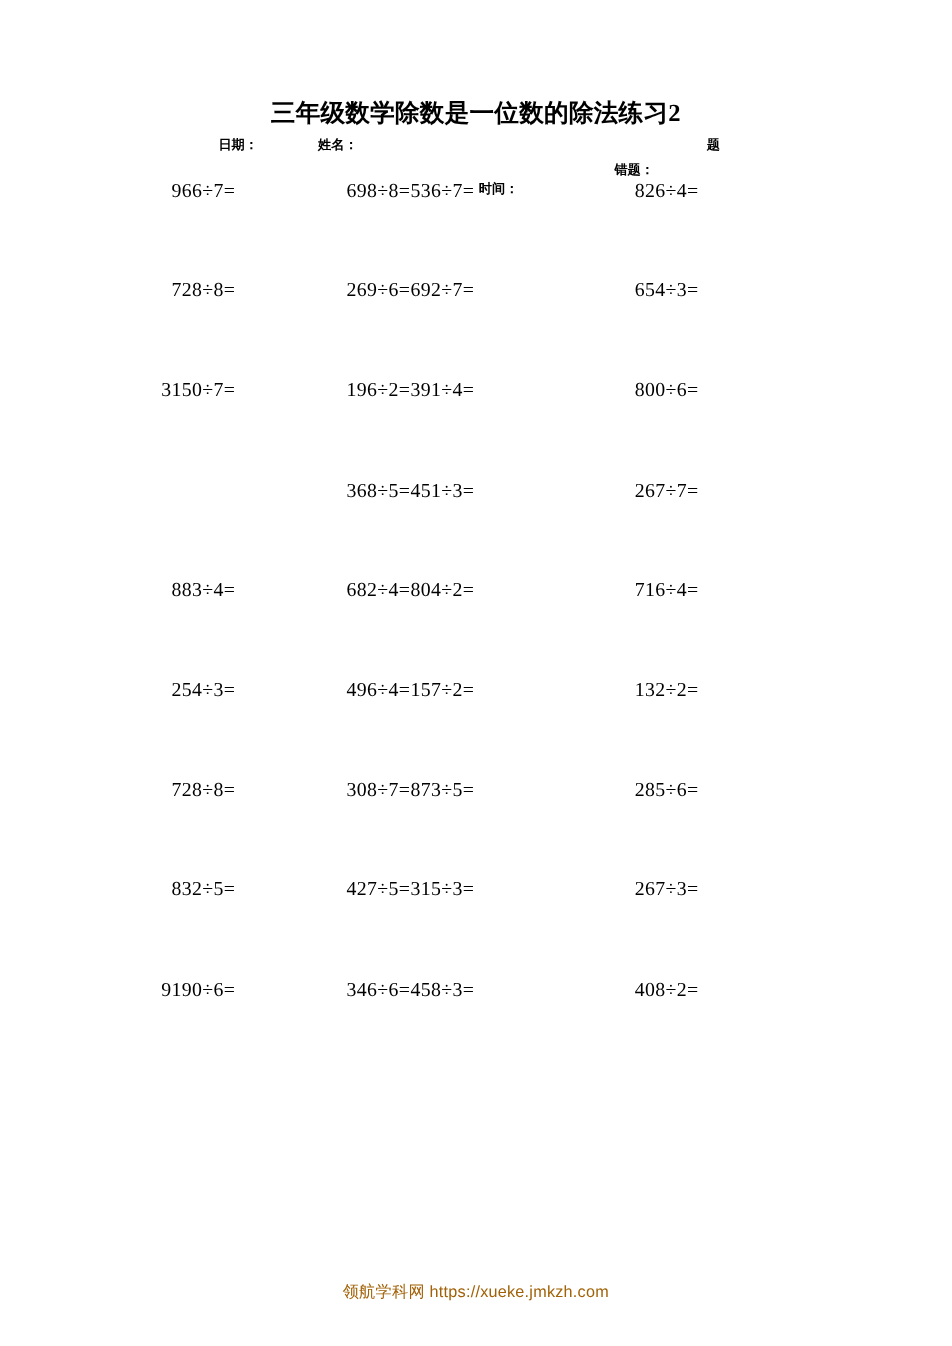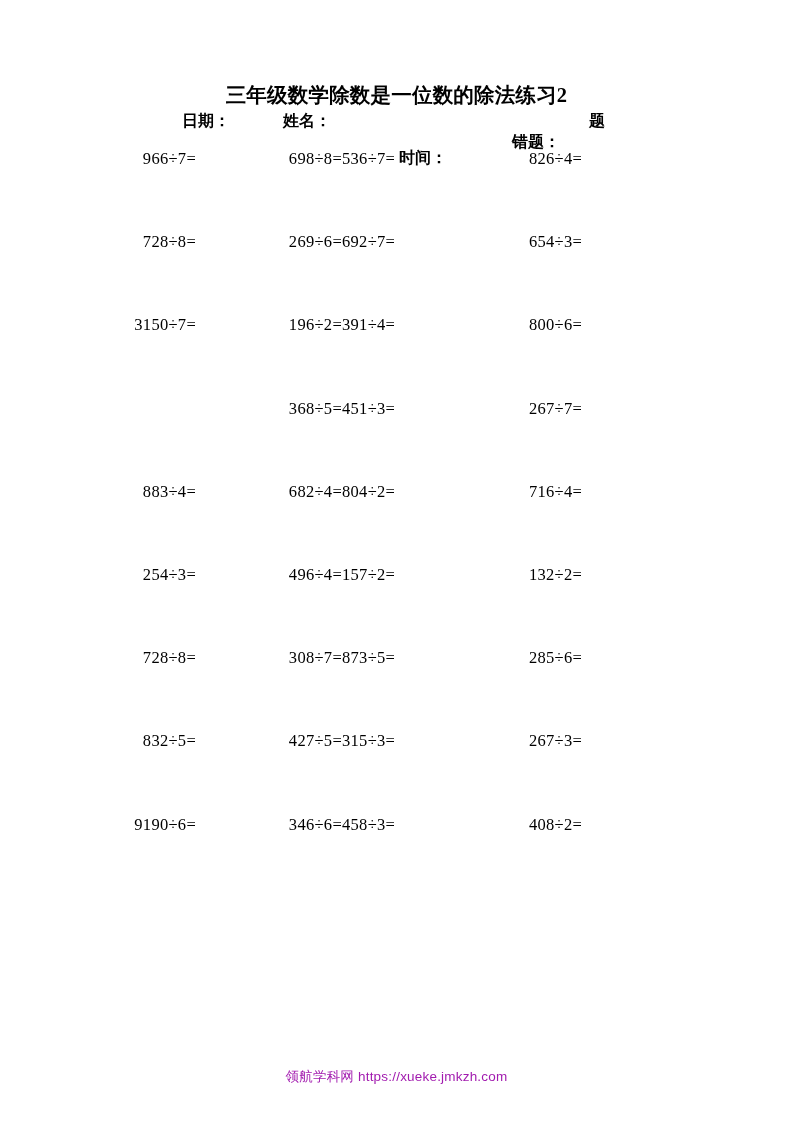--- a/index.html
+++ b/index.html
@@ -38,30 +38,30 @@
     white-space: nowrap;
   }
 
   
   .meta-row {
     position: absolute;
     left: 0;
     top: 110px;
     width: 793px;
     height: 22px;
-    font-size: 16px;
+    font-size: 11px;
     font-weight: bold;
     line-height: 22px;
   }
   .meta-item {
     position: absolute;
     white-space: nowrap;
   }
   .meta-date    { left: 182px; }
-  .meta-name    { left: 283px; }
+  .meta-name    { left: 265px; }
   .meta-time    { left: 399px; margin-top: 37px; }
   .meta-wrong   { left: 512px; margin-top: 21px; }
   .meta-unit    { left: 589px; }
 
   
   .grid {
     position: absolute;
     left: 0;
     top: 148px;
     width: 793px;
@@ -162,15 +162,15 @@
         <div class="cell c3">267÷3=</div>
       </div>
       <div class="prow">
         <div class="cell c0">9190÷6=</div>
         <div class="cell c1">346÷6=</div>
         <div class="cell c2">458÷3=</div>
         <div class="cell c3">408÷2=</div>
       </div>
     </div>
 
-  <div class="footer" style="color: #a21caf;">领航学科网 https://xueke.jmkzh.com</div>
+  <div class="footer" style="color: #a16207;">领航学科网 https://xueke.jmkzh.com</div>
 
 </div>
 
 </body></html>

